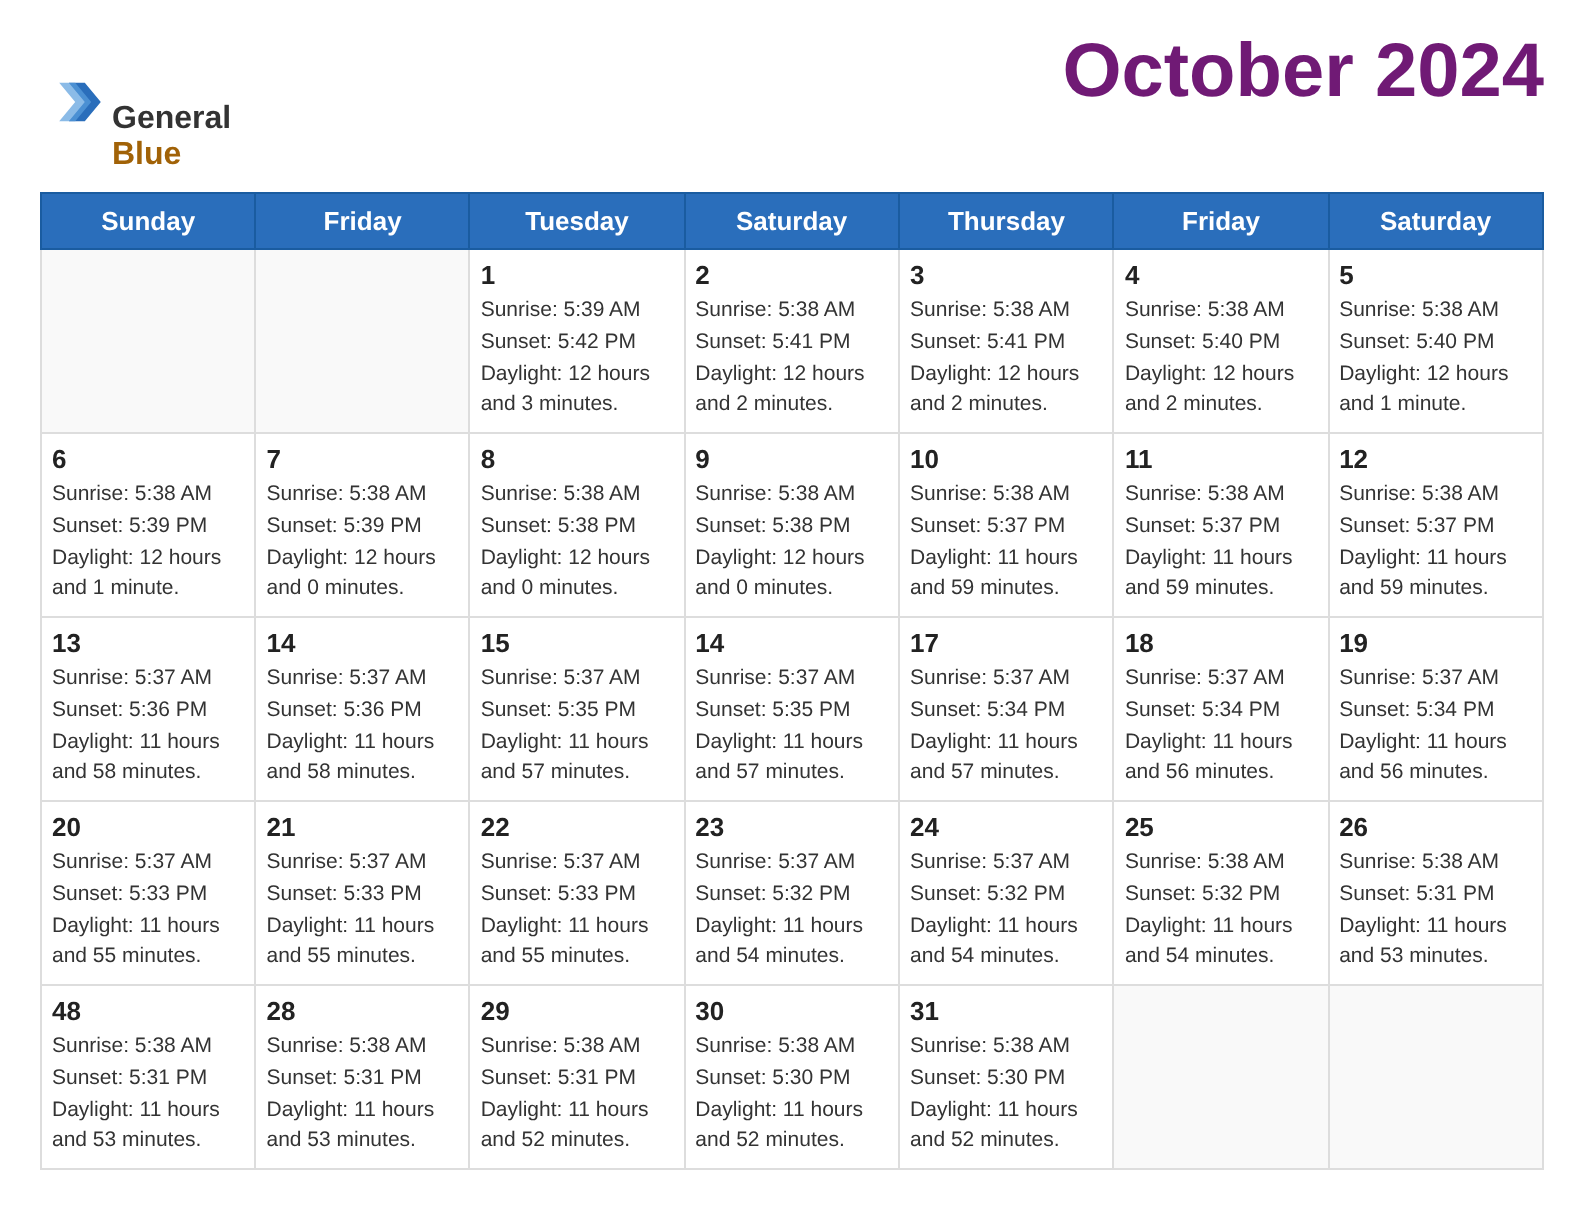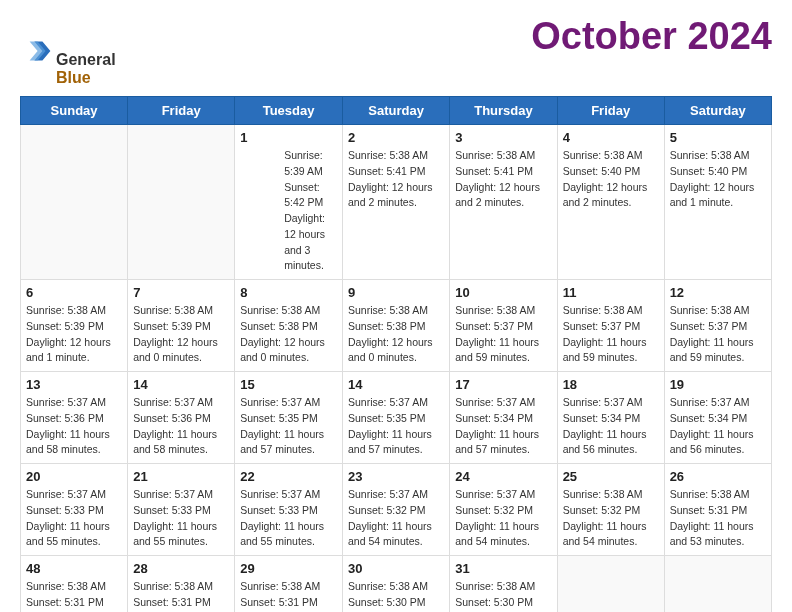--- a/index.html
+++ b/index.html
@@ -128,21 +128,21 @@
         <th>Friday</th>
         <th>Saturday</th>
       </tr>
   </thead>
   <tbody id="calendar-body">
   <tr class="week-row">
         <td class="empty"></td>
         <td class="empty"></td>
         <td>
           <span class="day-number">1</span>
-          <div class="day-info" style="white-space: pre-line; margin-left: 44px;">Sunrise: 5:39 AM
+          <div class="day-info" style="white-space: pre-line;">Sunrise: 5:39 AM
 Sunset: 5:42 PM
 Daylight: 12 hours and 3 minutes.</div>
         </td>
         <td>
           <span class="day-number">2</span>
           <div class="day-info" style="white-space: pre-line;">Sunrise: 5:38 AM
 Sunset: 5:41 PM
 Daylight: 12 hours and 2 minutes.</div>
         </td>
         <td>

